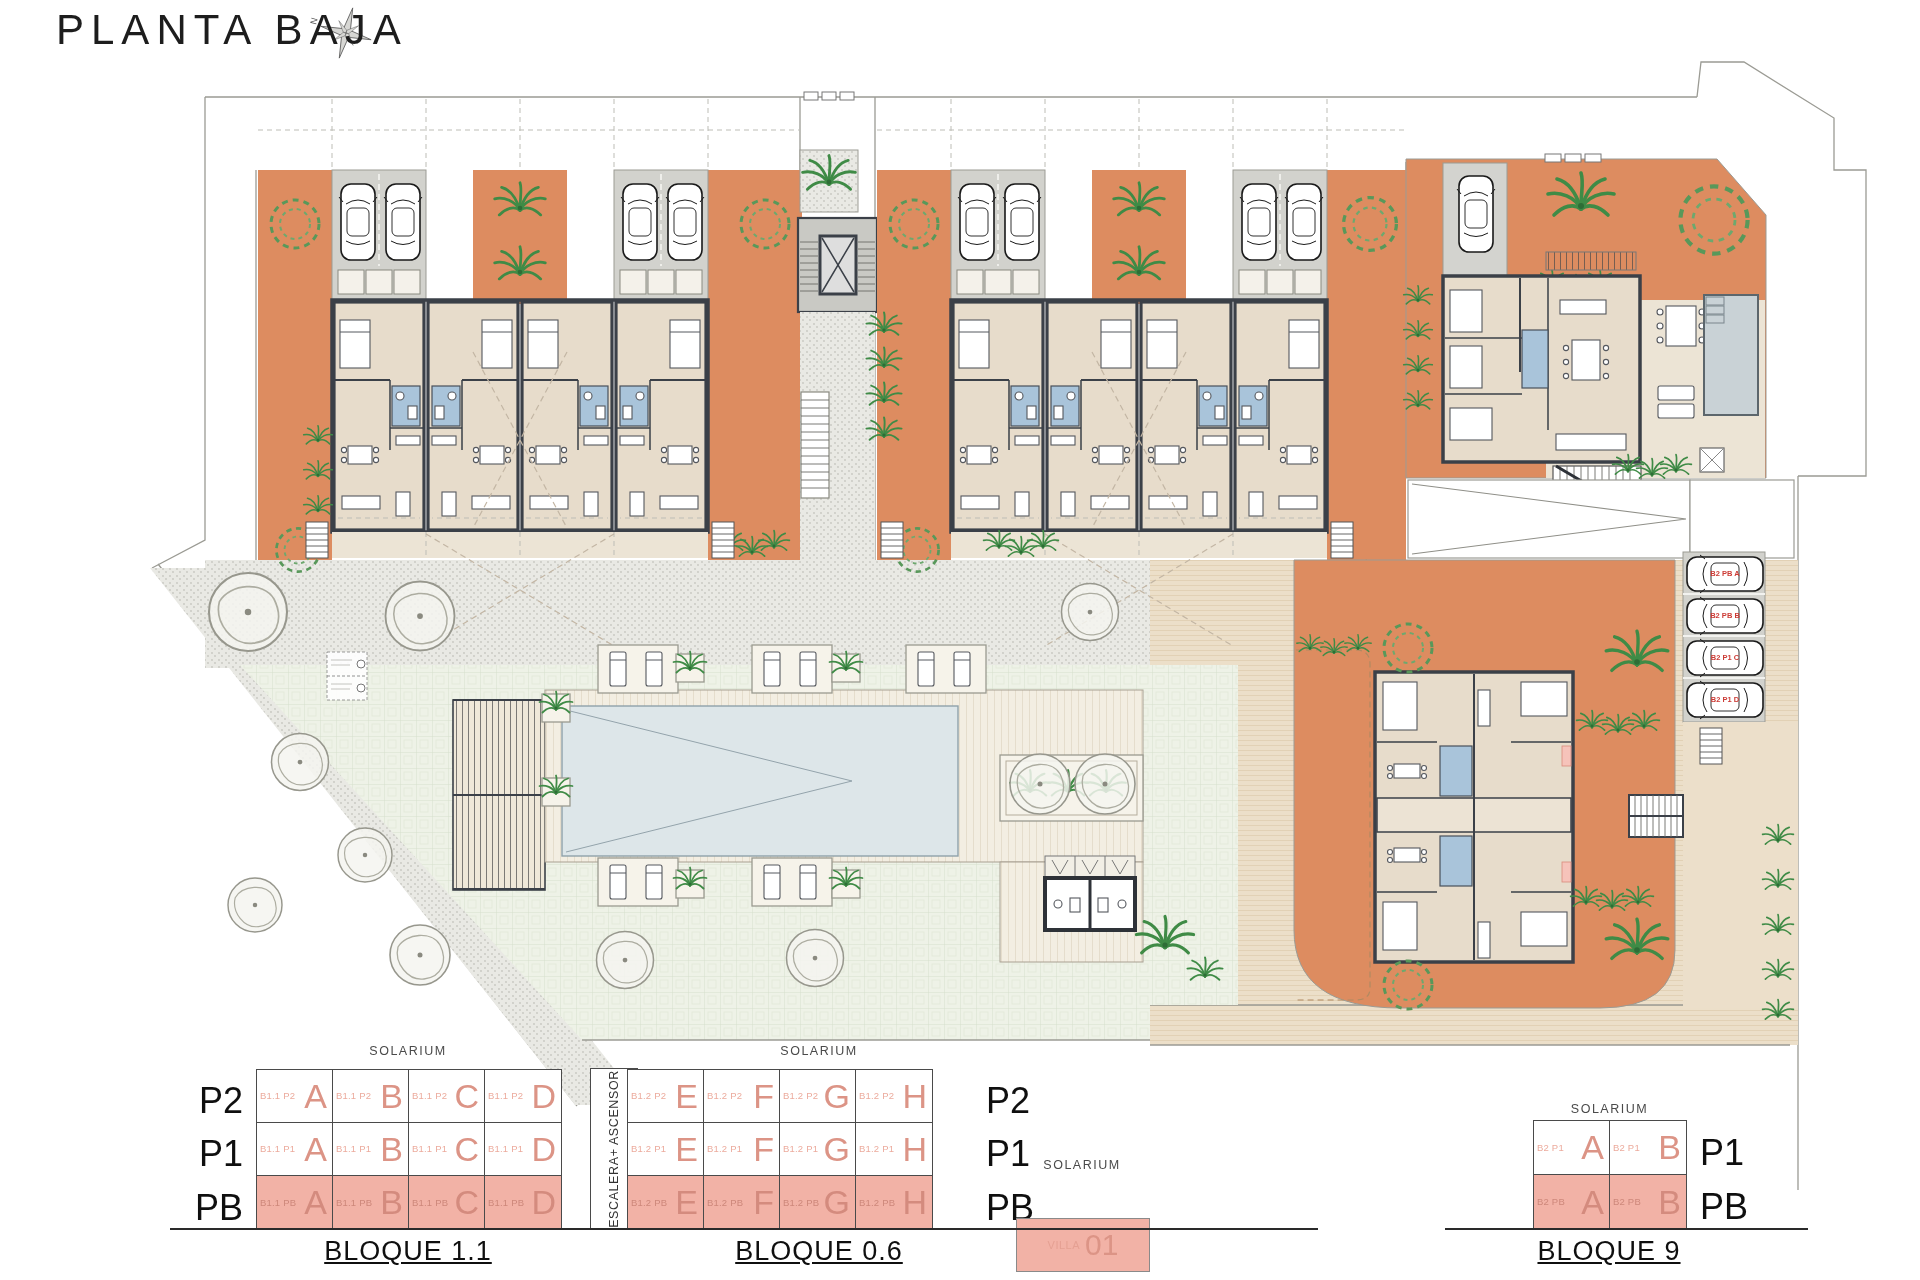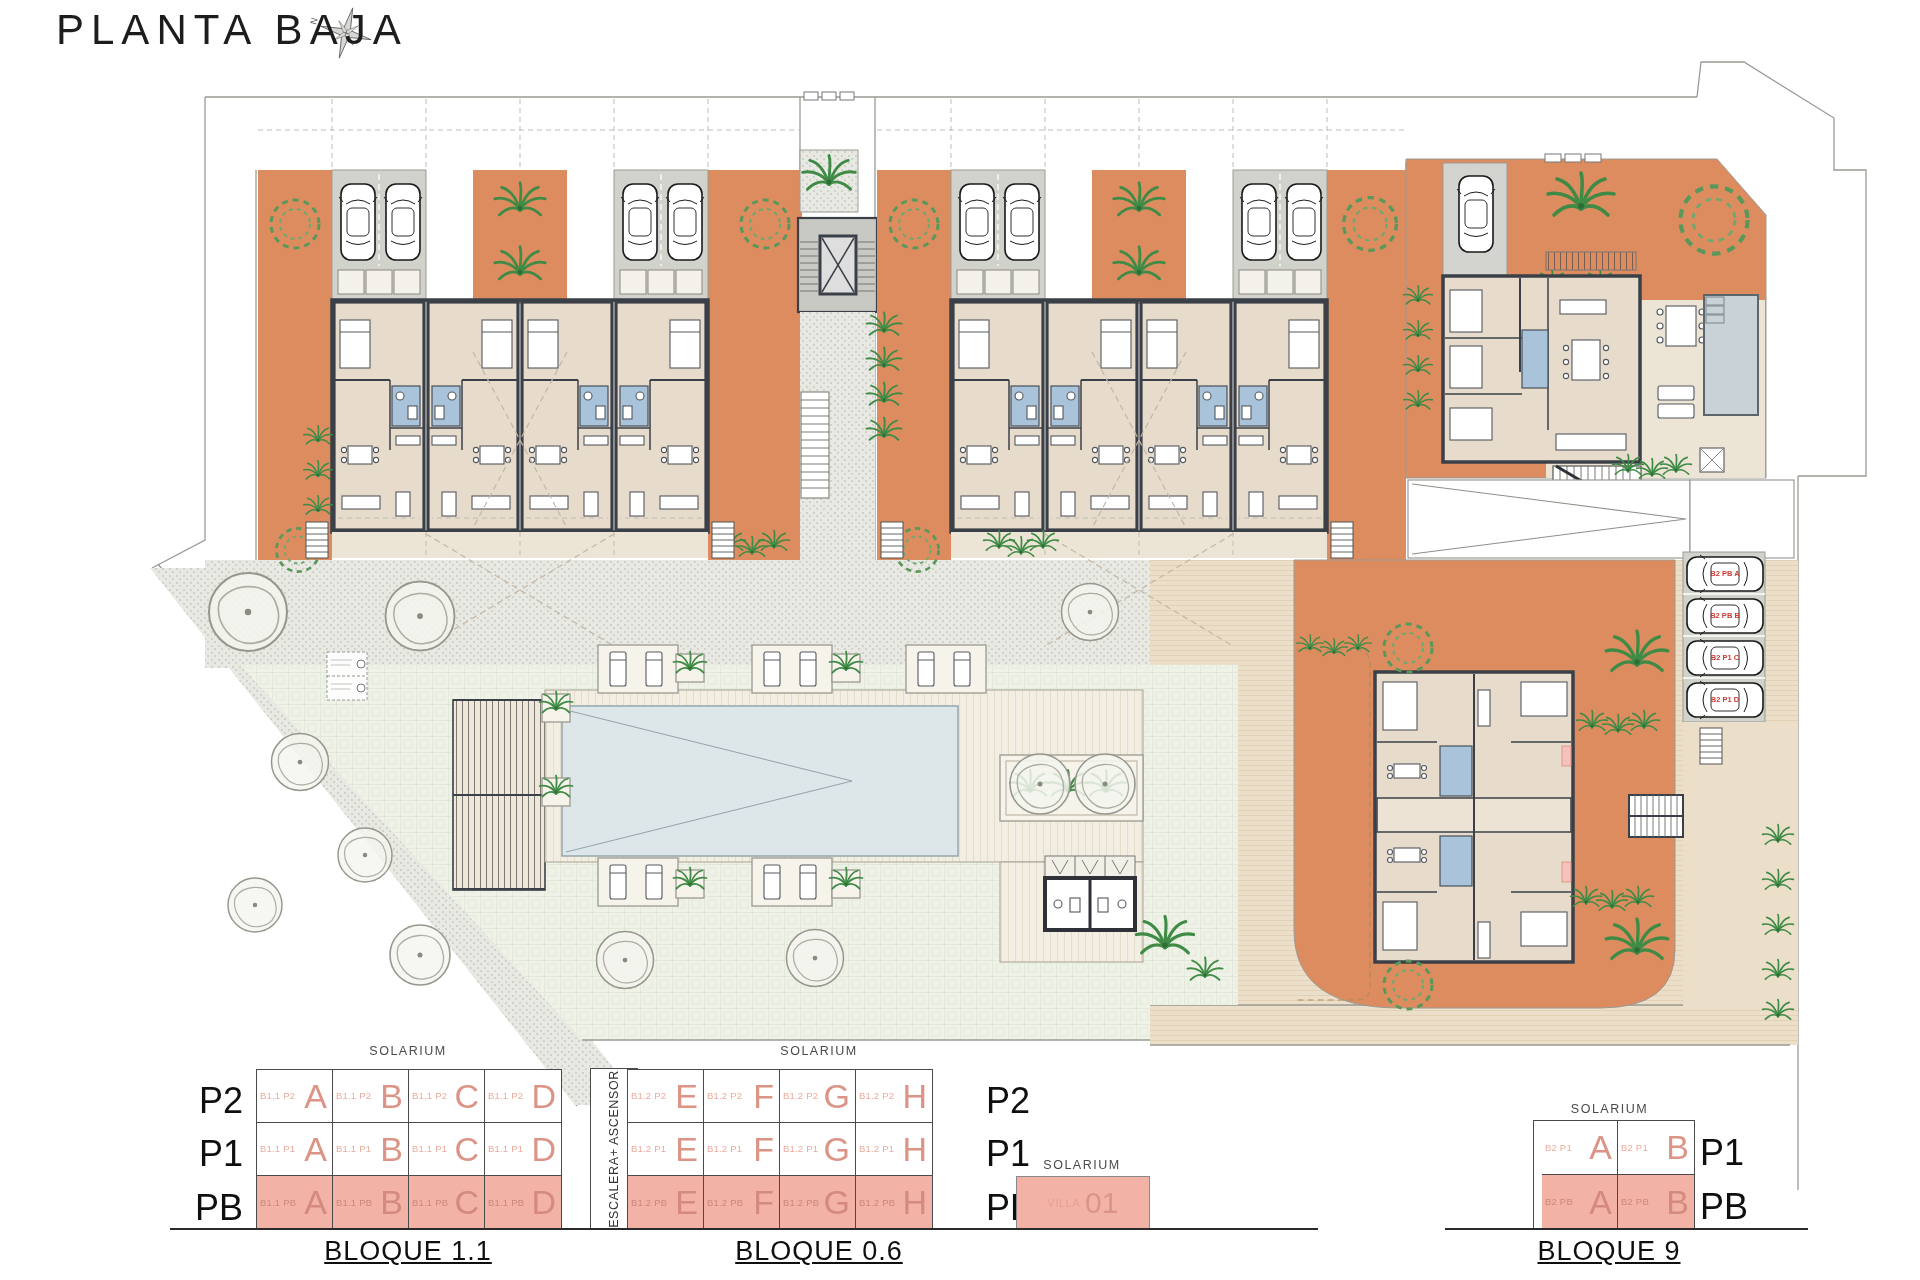--- a/index.html
+++ b/index.html
@@ -23,21 +23,21 @@
   .cols2 .cell:nth-child(2n){border-right:none;}
   .cols2 .cell:nth-child(n+3){border-bottom:none;}
   .cell.pb{background:#f2b2a6;}
   .pfx{font-size:9.5px;color:#ecab9d;letter-spacing:.2px;line-height:1;white-space:nowrap;}
   .cell.pb .pfx{color:#cd877a;}
   .ltr{font-size:34px;color:#dc9486;line-height:.9;}
   .cell.pb .ltr{color:#d48b7e;}
   .gline{position:absolute;height:2px;background:#2a2a2a;}
   .escalera{border:1.5px solid #4a4a4a;background:#fff;}
   .escalera span{position:absolute;left:50%;top:50%;transform:translate(-50%,-50%) rotate(-90deg);white-space:nowrap;font-size:12.5px;letter-spacing:.6px;color:#333;}
-  .villa-box{background:#f2b2a6;border:1px solid #8a8a8a;display:flex;align-items:center;justify-content:center;gap:5px;}
+  .villa-box{background:#f2b2a6;border:1px solid #8a8a8a;display:flex;align-items:center;justify-content:center;gap:5px;margin-top:42px;}
   .villa-name{font-size:11px;color:#e5a093;letter-spacing:.5px;}
   .villa-num{font-size:30px;color:#dc9486;}
 
   
   .ln{stroke:#9b9b94;stroke-width:1.3;fill:none;}
   .lnd{stroke:#8f8f88;stroke-width:1.1;fill:none;}
   .wall{stroke:#3b4048;stroke-width:3.5;fill:none;}
   .wallf{fill:#e7dccb;stroke:#3b4048;stroke-width:3.5;}
   .thinw{stroke:#3b4048;stroke-width:1.5;fill:none;}
   .midw{stroke:#3b4048;stroke-width:2;fill:none;}
@@ -633,21 +633,21 @@
   <div class="abs floor-label" style="left:986px;top:1187px;">PB</div>
   <div class="abs blk-title" style="left:669px;top:1236px;width:300px;">BLOQUE 0.6</div>
 
   <div class="abs solarium" style="left:1016px;top:1158px;width:132px;">SOLARIUM</div>
   <div class="abs villa-box" style="left:1016px;top:1176px;width:132px;height:52px;">
     <span class="villa-name">VILLA</span>
     <span class="villa-num">01</span>
   </div>
 
   <div class="abs solarium" style="left:1533px;top:1102px;width:153px;">SOLARIUM</div>
-  <div class="abs ltable cols2" style="left:1533px;top:1120px;padding-left:8px;">
+  <div class="abs ltable cols2" style="left:1533px;top:1120px;">
     <div class="cell">
         <span class="pfx">B2 P1</span>
         <span class="ltr">A</span>
       </div>
     <div class="cell">
         <span class="pfx">B2 P1</span>
         <span class="ltr">B</span>
       </div>
     <div class="cell pb">
         <span class="pfx">B2 PB</span>

